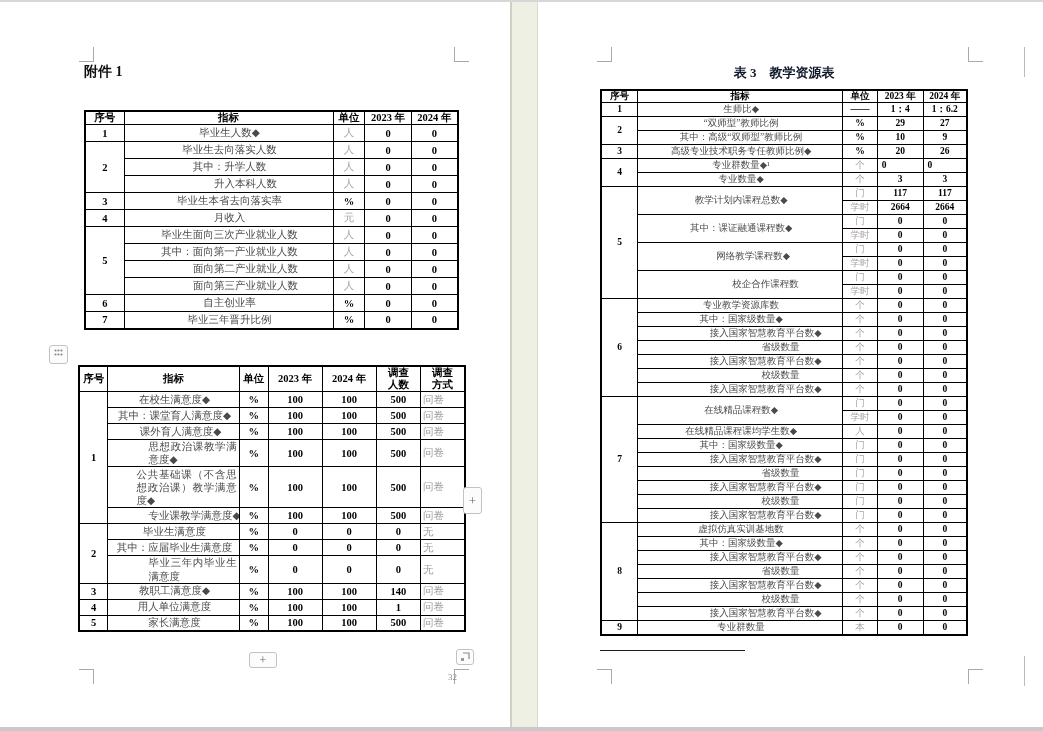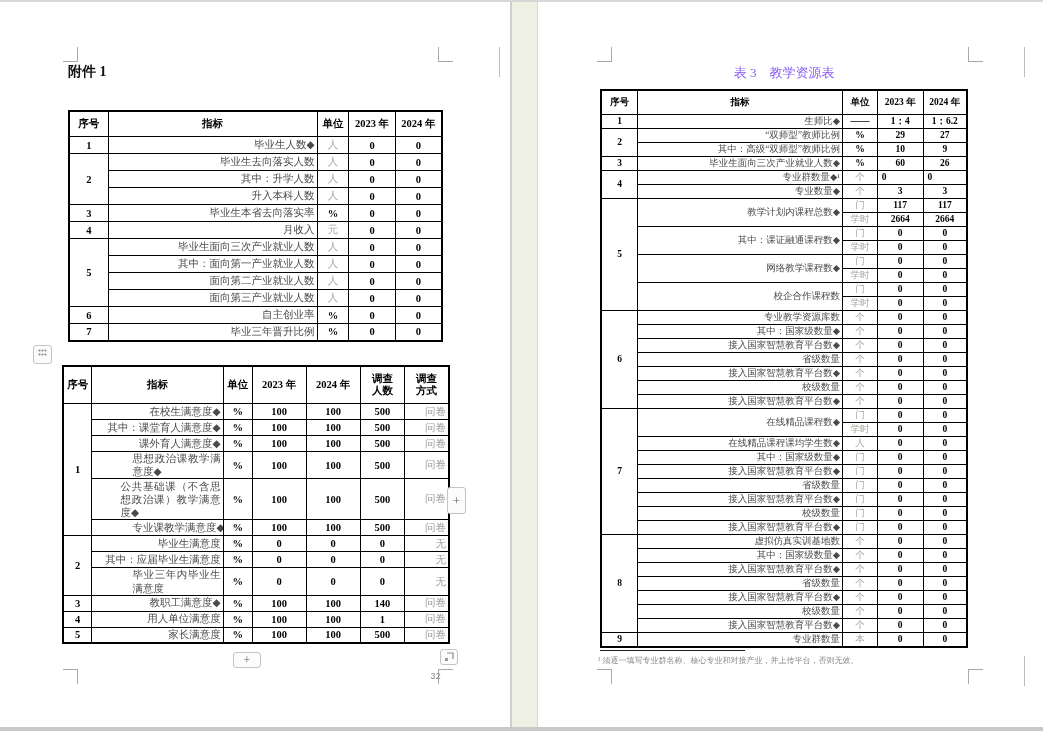--- a/index.html
+++ b/index.html
@@ -2,70 +2,70 @@
 <html><head>
 <meta charset="utf-8">
 <style>
   html,body{margin:0;padding:0;background:#ffffff;}
   .canvas{position:relative;width:1043px;height:731px;background:#ffffff;overflow:hidden;
           font-family:"Liberation Serif","DejaVu Serif",serif;color:#333;}
   .strip{position:absolute;left:0;right:0;z-index:9;}
   .strip.top{top:0;height:2px;background:#d7d7d7;}
   .strip.bottom{bottom:0;height:4px;background:#c9c9c9;}
   .page{position:absolute;top:0;height:731px;background:#ffffff;}
-  .page-l{left:0;width:441px;}
+  .page-l{left:16px;width:441px;}
   .page-r{left:538px;width:505px;}
   .gap{position:absolute;top:0;left:510px;width:28px;height:731px;background:#eef0e4;
        border-left:2px solid #cfcfc6;border-right:1px solid #d8dacc;box-sizing:border-box;}
 
   
   .crop{position:absolute;width:15px;height:15px;box-sizing:border-box;}
   .c-tl{border-right:1px solid #a9a9a9;border-bottom:1px solid #a9a9a9;}
   .c-tr{border-left:1px solid #a9a9a9;border-bottom:1px solid #a9a9a9;}
   .c-bl{border-right:1px solid #a9a9a9;border-top:1px solid #a9a9a9;}
   .c-br{border-left:1px solid #a9a9a9;border-top:1px solid #a9a9a9;}
   .vmark{position:absolute;width:1px;height:30px;background:#bcbcbc;}
 
   .attach{position:absolute;left:68px;top:63px;font-size:14px;font-weight:bold;color:#111;}
-  .ttl{position:absolute;font-weight:normal;font-size:13px;color:#8b5cf6;text-align:center;white-space:nowrap;}
+  .ttl{position:absolute;font-weight:bold;font-size:13px;color:#0f172a;text-align:center;white-space:nowrap;}
   .t1t{left:68px;top:89px;width:375px;}
   .t2t{left:62px;top:344px;width:388px;}
   .t3t{left:62px;top:64px;width:368px;}
 
   table.t{position:absolute;border-collapse:collapse;table-layout:fixed;border:2px solid #000;color:#4a4a4a;}
   .t th{border:1px solid #000;font-weight:bold;color:#000;text-align:center;
-        white-space:pre-line;line-height:1.15;padding:6px 0;}
+        white-space:pre-line;line-height:1.15;padding:0 0;}
   .t td{border:1px solid #000;padding:0 2px;white-space:nowrap;overflow:hidden;box-sizing:border-box;}
   .t1{left:68px;top:110px;width:375px;font-size:10.5px;}
   .t2{left:62px;top:365px;width:388px;font-size:10.5px;}
   .t3{left:62px;top:89px;width:368px;font-size:9.5px;}
   .t1 td{height:17px;}
   .t2 td{height:16px;}
   .t2 tr.h2 td{height:27px;}
   .t2 tr.h3 td{height:41px;}
   .t3 td{height:12.6px;}
 
   .t td.no{font-weight:bold;color:#000;text-align:center;}
-  .t td.ind{text-align:right;padding-left:4px;}
+  .t td.ind{text-align:center;padding-left:4px;}
   .t td.ind.wrap{white-space:normal;text-align:justify;line-height:1.25;}
   .t td.unit{color:#a8a29e;text-align:center;}
   .t td.unit.dk{color:#000;font-weight:bold;}
   .t td.num{color:#000;font-weight:bold;text-align:center;}
   .t td.num.vleft{text-align:left;padding-left:4px;}
-  .t td.meth{color:#9c9c9c;text-align:right;}
+  .t td.meth{color:#9c9c9c;text-align:left;}
 
   .t1 td.ind.l1{padding-left:36px;}
   .t2 td.ind.l1{padding-left:16px;}
   .t2 td.ind.l2{padding-left:28px;}
   .t2 td.ind.l3{padding-left:40px;}
   .t3 td.ind.l1{padding-left:28px;}
   .t3 td.ind.l2{padding-left:53px;}
   .t3 td.ind.l3{padding-left:83px;}
 
-  .pgnum{position:absolute;left:0;width:100%;text-align:right;font-size:9px;color:#8c8c8c;font-family:Liberation Mono, monospace;}
+  .pgnum{position:absolute;left:0;width:100%;text-align:right;font-size:9px;color:#8c8c8c;}
   .footrule{position:absolute;left:62px;top:650px;width:145px;border-top:1.5px solid #1a1a1a;}
   .footnote{position:absolute;left:60px;top:655px;width:440px;font-size:8px;color:#8a8a8a;white-space:nowrap;}
 
   .ubtn{position:absolute;background:#fcfcfc;border:1px solid #c3c3c3;border-radius:3px;color:#666;
         display:flex;align-items:center;justify-content:center;box-sizing:border-box;cursor:pointer;}
   .plusv{left:447px;top:487px;width:19px;height:27px;font-size:13px;}
   .plush{left:233px;top:652px;width:28px;height:16px;font-size:12px;}
   .handle{left:33px;top:345px;width:19px;height:19px;}
   .resizebtn{left:440px;top:649px;width:18px;height:16px;}
 </style>
@@ -378,23 +378,23 @@
             <td class="num">27</td>
           </tr>
           <tr>
             <td class="ind" rowspan="1">其中：高级“双师型”教师比例</td>
             <td class="unit dk">%</td>
             <td class="num">10</td>
             <td class="num">9</td>
           </tr>
           <tr>
             <td class="no" rowspan="1">3</td>
-            <td class="ind" rowspan="1">毕业生面向三次产业就业人数◆</td>
-            <td class="unit dk">%</td>
-            <td class="num">60</td>
+            <td class="ind" rowspan="1">高级专业技术职务专任教师比例◆</td>
+            <td class="unit dk">%</td>
+            <td class="num">20</td>
             <td class="num">26</td>
           </tr>
           <tr>
             <td class="no" rowspan="2">4</td>
             <td class="ind" rowspan="1">专业群数量◆¹</td>
             <td class="unit">个</td>
             <td class="num vleft">0</td>
             <td class="num vleft">0</td>
           </tr>
           <tr>
@@ -592,18 +592,17 @@
             <td class="no" rowspan="1">9</td>
             <td class="ind" rowspan="1">专业群数量</td>
             <td class="unit">本</td>
             <td class="num">0</td>
             <td class="num">0</td>
           </tr>
         </tbody>
       </table>
 
     <div class="footrule"></div>
-    <div class="footnote">¹ 须逐一填写专业群名称、核心专业和对接产业，并上传平台，否则无效。</div>
   </div>
 
   <div class="strip top"></div>
   <div class="strip bottom"></div>
 </div>
 
 </body></html>

